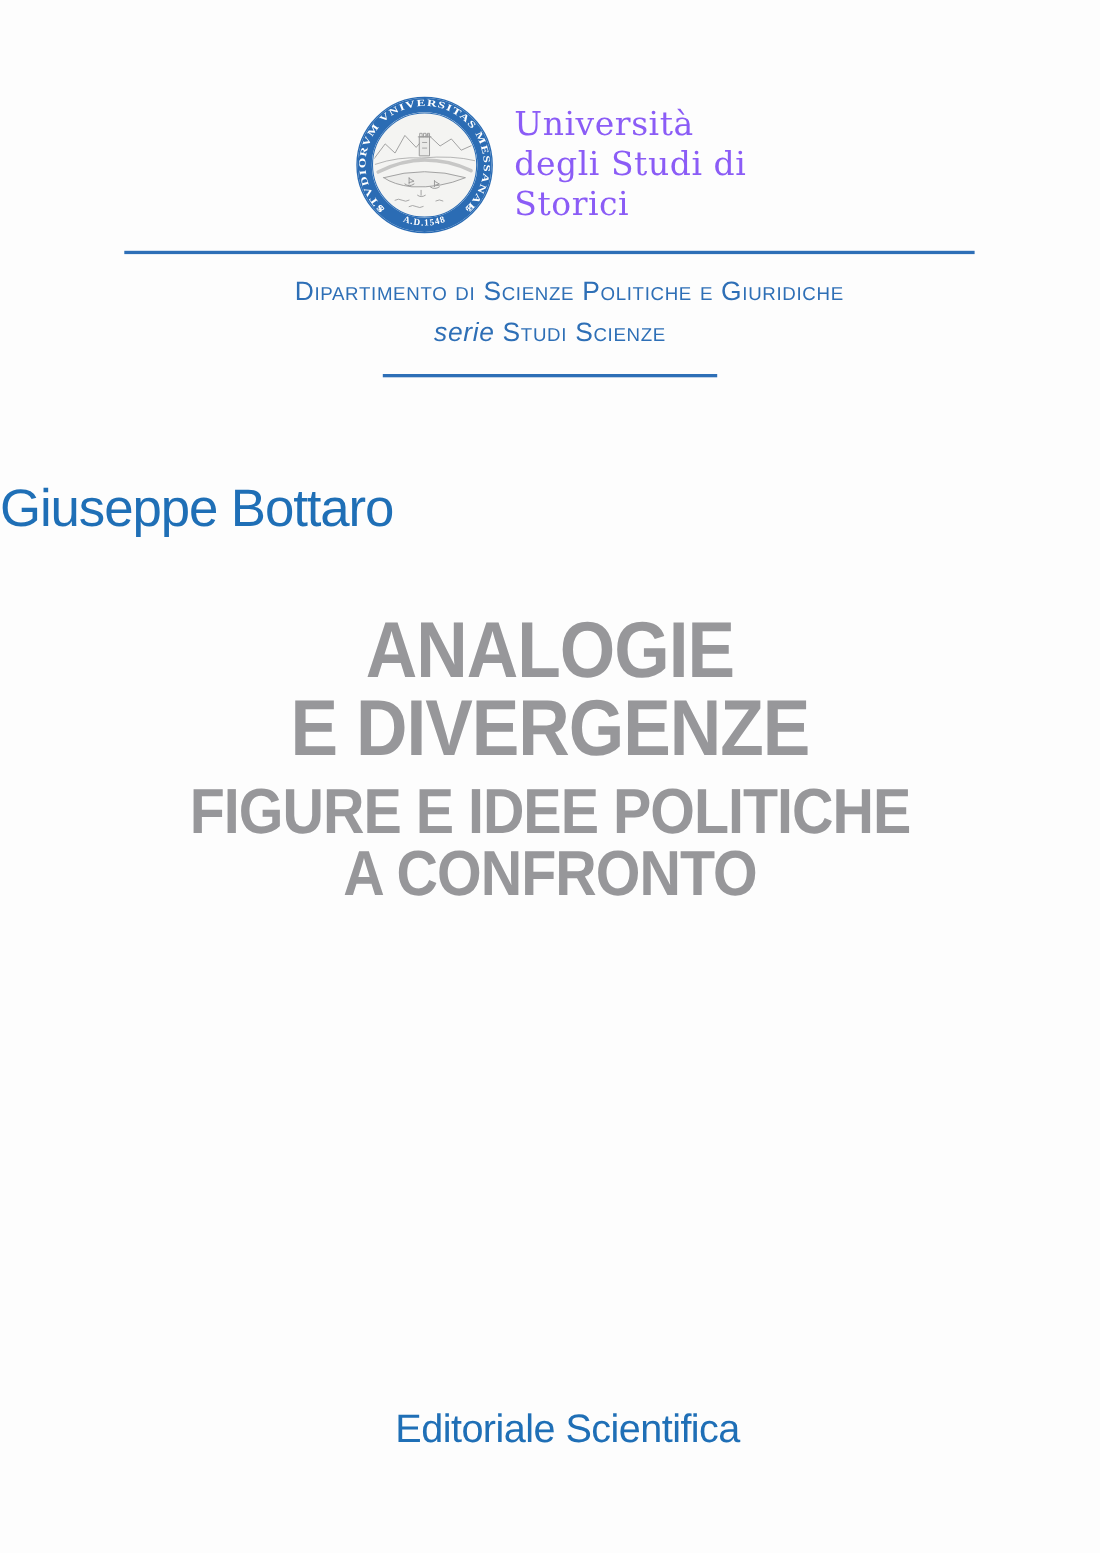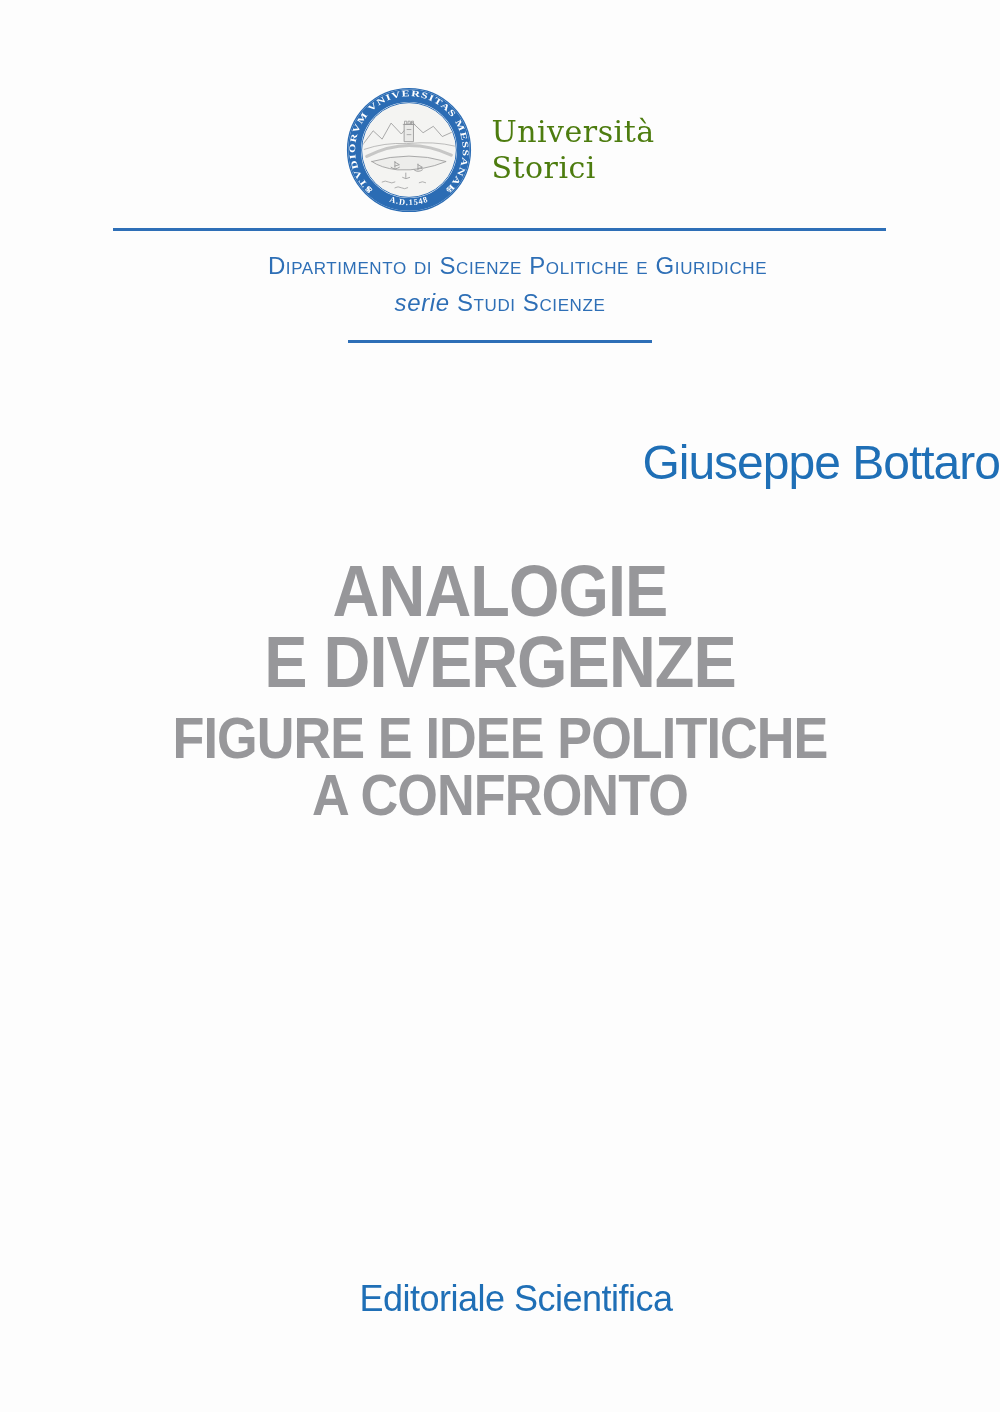--- a/index.html
+++ b/index.html
@@ -12,21 +12,21 @@
     font-family:"Liberation Sans",sans-serif;
   }
   
   .header-row{
     position:absolute;top:86px;left:0;right:0;
     display:flex;justify-content:center;align-items:center;gap:18px;
   }
   .seal{width:128px;height:128px;flex:0 0 auto;}
   .university-name{
     font-family:"DejaVu Serif","Liberation Serif",serif;
-    color:#4d7c0f;
+    color:#8b5cf6;
     font-size:30px;line-height:36px;letter-spacing:.5px;
     text-align:left;
   }
   .rule-full{
     position:absolute;top:228px;left:113px;width:773px;height:3px;
     background:#2e6fb7;
   }
   
   .dept{
     position:absolute;left:0;right:0;text-align:center;
@@ -35,21 +35,21 @@
   .dept-1{top:253px;padding-left:35px;}
   .dept-2{top:290px;}
   .smallcaps{font-variant:small-caps;}
   .series-label{font-style:italic;margin-top:32px;}
   .rule-short{
     position:absolute;top:340px;left:348px;width:304px;height:3px;
     background:#2e6fb7;
   }
   
   .author{
-    position:absolute;top:438px;left:0;right:0;text-align:right;
+    position:absolute;top:438px;left:0;right:0;text-align:left;
     color:#1f6fb6;font-size:48px;line-height:50px;font-weight:400;
     letter-spacing:-1px;
   }
   
   .book-title{
     position:absolute;top:556px;left:0;right:0;text-align:center;
     color:#97979a;font-weight:bold;
     font-size:72px;line-height:71px;letter-spacing:-1px;
     transform:scaleX(.9);transform-origin:50% 0;
   }
@@ -127,20 +127,21 @@
         <path d="M90,143 q5,4 11,0 M95,143 v-7" stroke-width="1.3"></path>
 
         <path d="M58,150 q5,-3 10,0 q5,3 10,0 M116,151 q5,-3 10,0 M78,159 q5,-3 10,0 q5,3 10,0" stroke-width="1.2"></path>
 
         <path d="M52,160 l9,7 M146,158 l-8,8" stroke-width="1.3"></path>
       </g>
     </svg>
 
     <div class="university-name">
       <div>Università</div>
+      <div>degli Studi di</div>
       <div>Storici</div>
     </div>
   </div>
 
   <div class="rule-full"></div>
 
   <div class="dept dept-1 smallcaps">Dipartimento di Scienze Politiche e Giuridiche</div>
 
   <div class="dept dept-2">
     <span class="series-label">serie</span>

